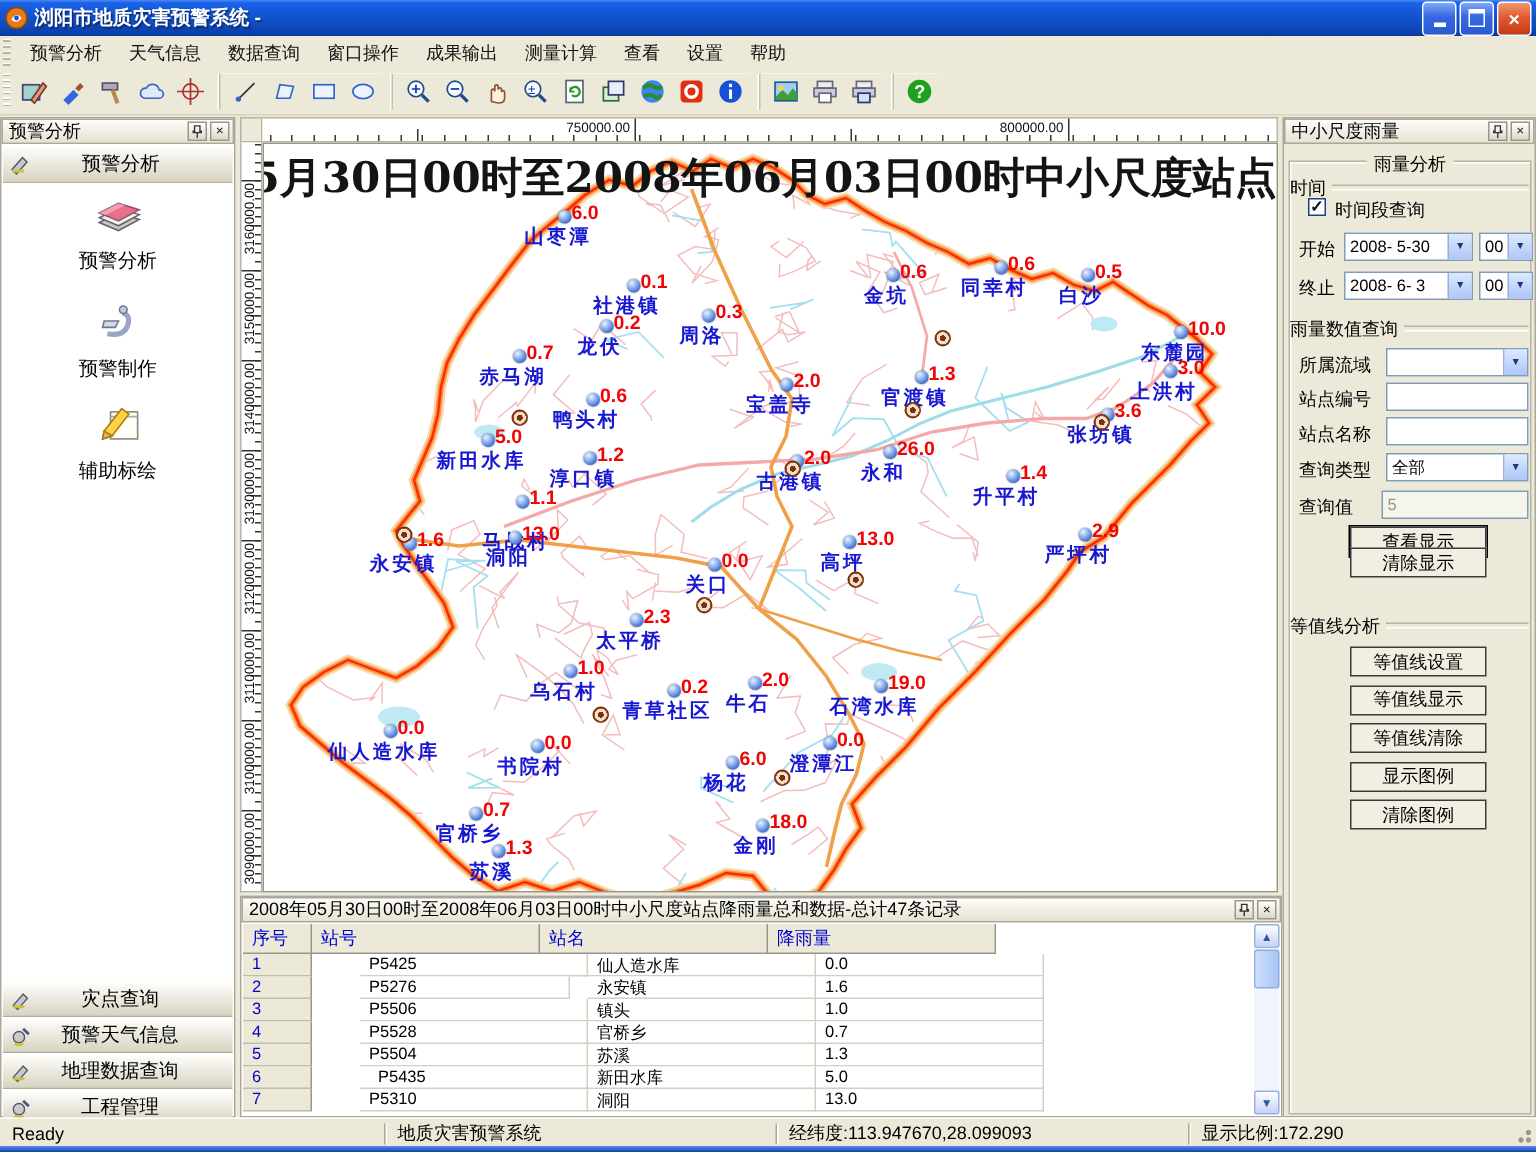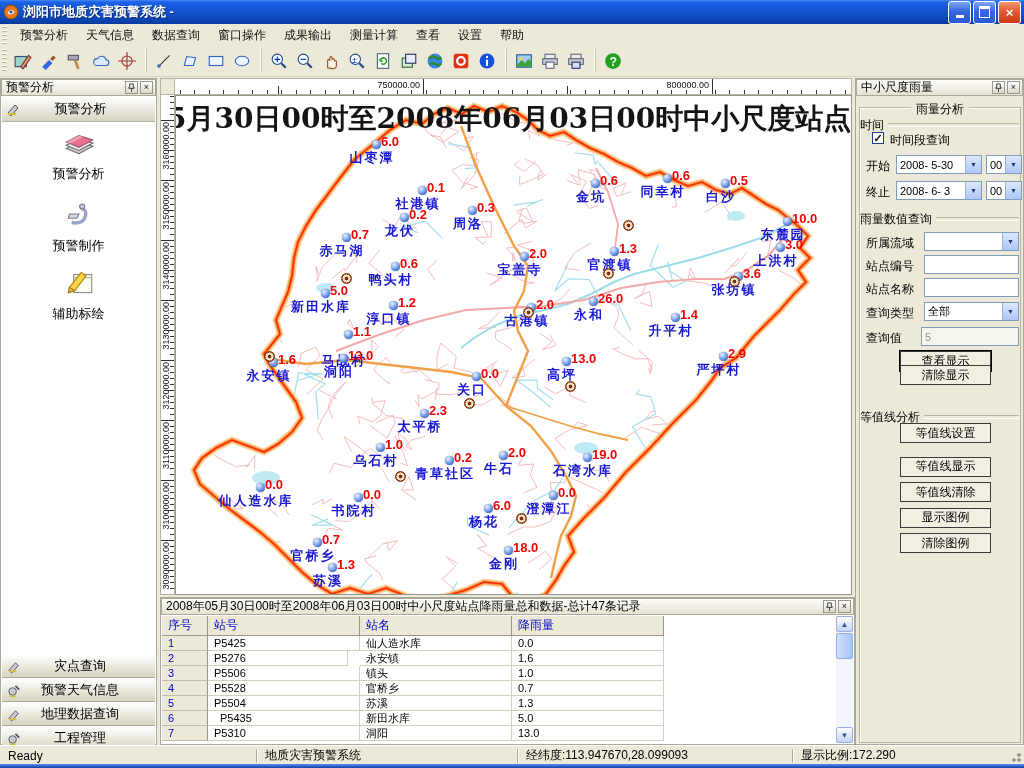--- a/index.html
+++ b/index.html
@@ -113,21 +113,21 @@
     border:1px solid #aca899;box-sizing:border-box;}
   #bp-title{left:0;top:0;width:693px;}
   #bp-table{position:absolute;left:1px;top:18px;right:1px;bottom:1px;background:#fff;overflow:hidden;}
   .th-cell{position:absolute;top:0;height:20px;background:#ece9d8;border-right:1px solid #9a968a;
     border-bottom:1px solid #9a968a;box-sizing:border-box;color:#0000cc;font-size:12px;
     display:flex;align-items:center;padding-left:6px;}
   .td-num{position:absolute;width:46px;height:15px;background:#ece9d8;border-right:1px solid #9a968a;
     border-bottom:1px solid #c0bcac;box-sizing:border-box;color:#0000cc;font-size:11px;
     display:flex;align-items:center;padding-left:6px;}
   .td-cell{position:absolute;height:15px;border-right:1px solid #d4d0c0;border-bottom:1px solid #d4d0c0;
-    box-sizing:border-box;color:#000;font-size:11px;display:flex;align-items:center;padding-left:6px;background:#fff;}
+    box-sizing:border-box;color:#000;font-size:11px;display:flex;align-items:center;padding-left:6px;background:#fff;margin-left:32px;}
   #bp-scroll{position:absolute;top:18px;bottom:1px;width:17px;background:#f2f5fb;}
   .sb-btn{position:absolute;left:0;width:17px;height:16px;border:1px solid #9ab0dc;border-radius:2px;
     background:linear-gradient(180deg,#fdfefe,#c6d3f7);display:flex;align-items:center;justify-content:center;
     color:#33589e;font-size:8px;box-sizing:border-box;}
   #sb-thumb{position:absolute;left:0;top:17px;width:17px;height:26px;border:1px solid #90aee4;border-radius:2px;
     background:linear-gradient(90deg,#cfe0fd,#a8c4f5);box-sizing:border-box;}
 
   
   #statusbar{position:absolute;left:0;top:745px;width:1024px;height:19px;background:#ece9d8;
     border-top:1px solid #fff;display:flex;align-items:center;font-size:12px;color:#000;}
@@ -960,21 +960,21 @@
     <div class="rp-field disabled" style="left:65px;top:248px;width:98px;">
         <span>5</span>
       </div>
     <button class="rp-btn default" style="top:272px;">查看显示</button>
     <button class="rp-btn" style="top:286px;">清除显示</button>
 
     <div class="sub-divider" style="top:332px;">
         <span>等值线分析</span>
       </div>
     <div id="contour-buttons"></div>
-  <button class="rp-btn" style="top: 344px;">等值线设置</button>
+  <button class="rp-btn" style="top: 352px;">等值线设置</button>
       <button class="rp-btn" style="top: 377.5px;">等值线显示</button>
       <button class="rp-btn" style="top: 403px;">等值线清除</button>
       <button class="rp-btn" style="top: 428.5px;">显示图例</button>
       <button class="rp-btn" style="top: 454px;">清除图例</button>
     </div>
 
   <div id="bottom-panel">
     <div id="bp-title" class="dock-title">
       <span>2008年05月30日00时至2008年06月03日00时中小尺度站点降雨量总和数据-总计47条记录</span>
       <div class="dock-btns">

